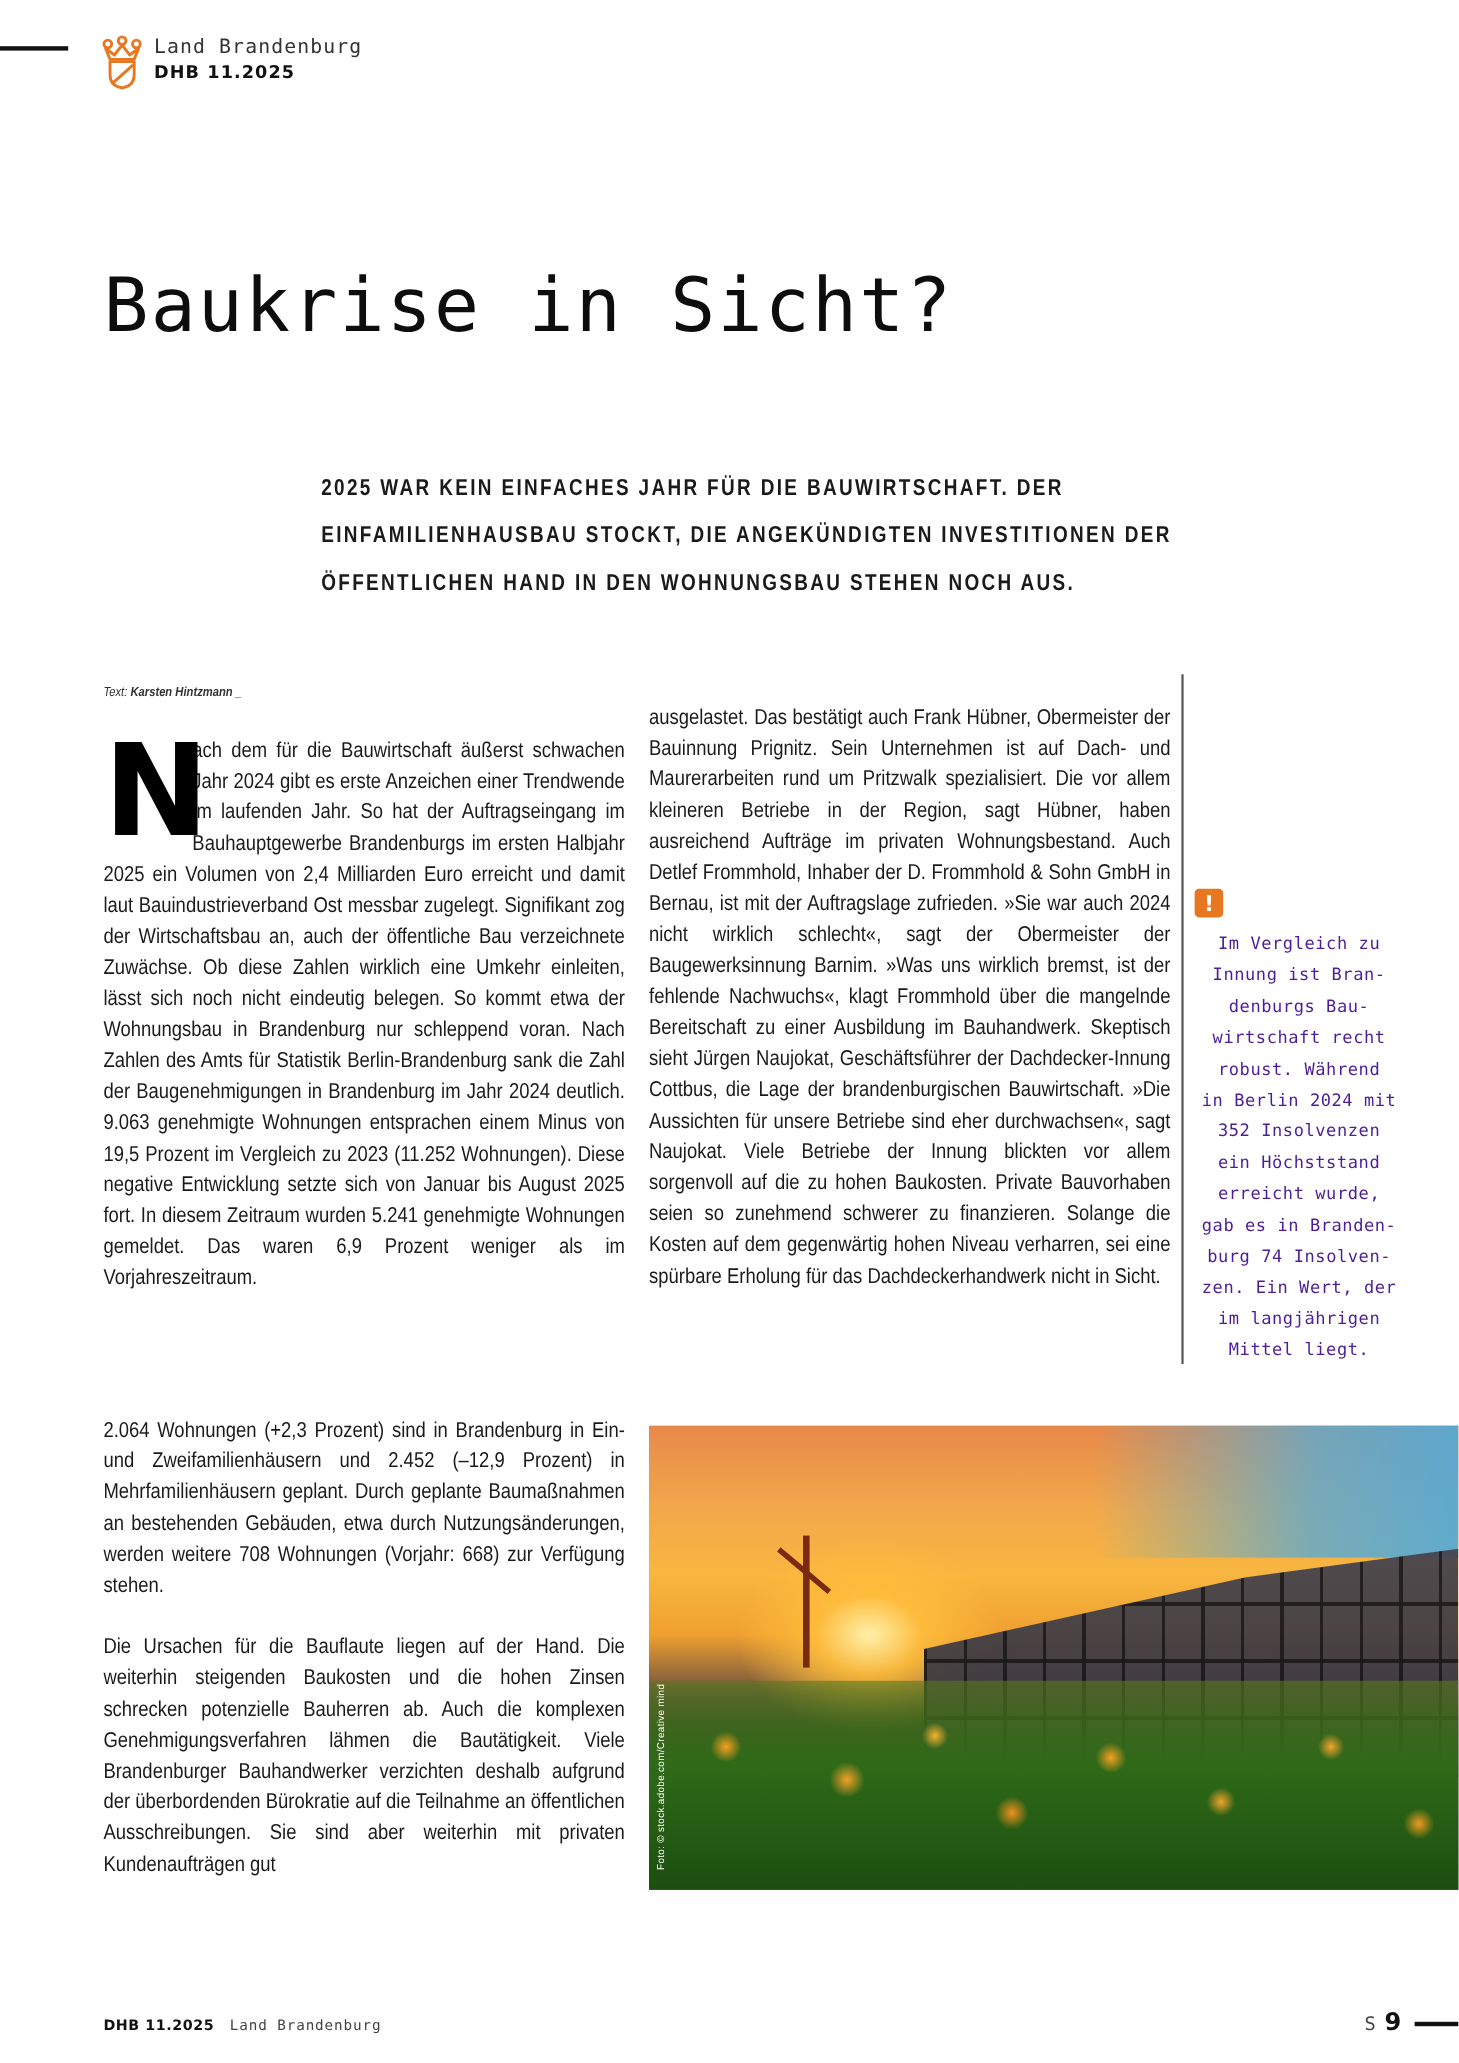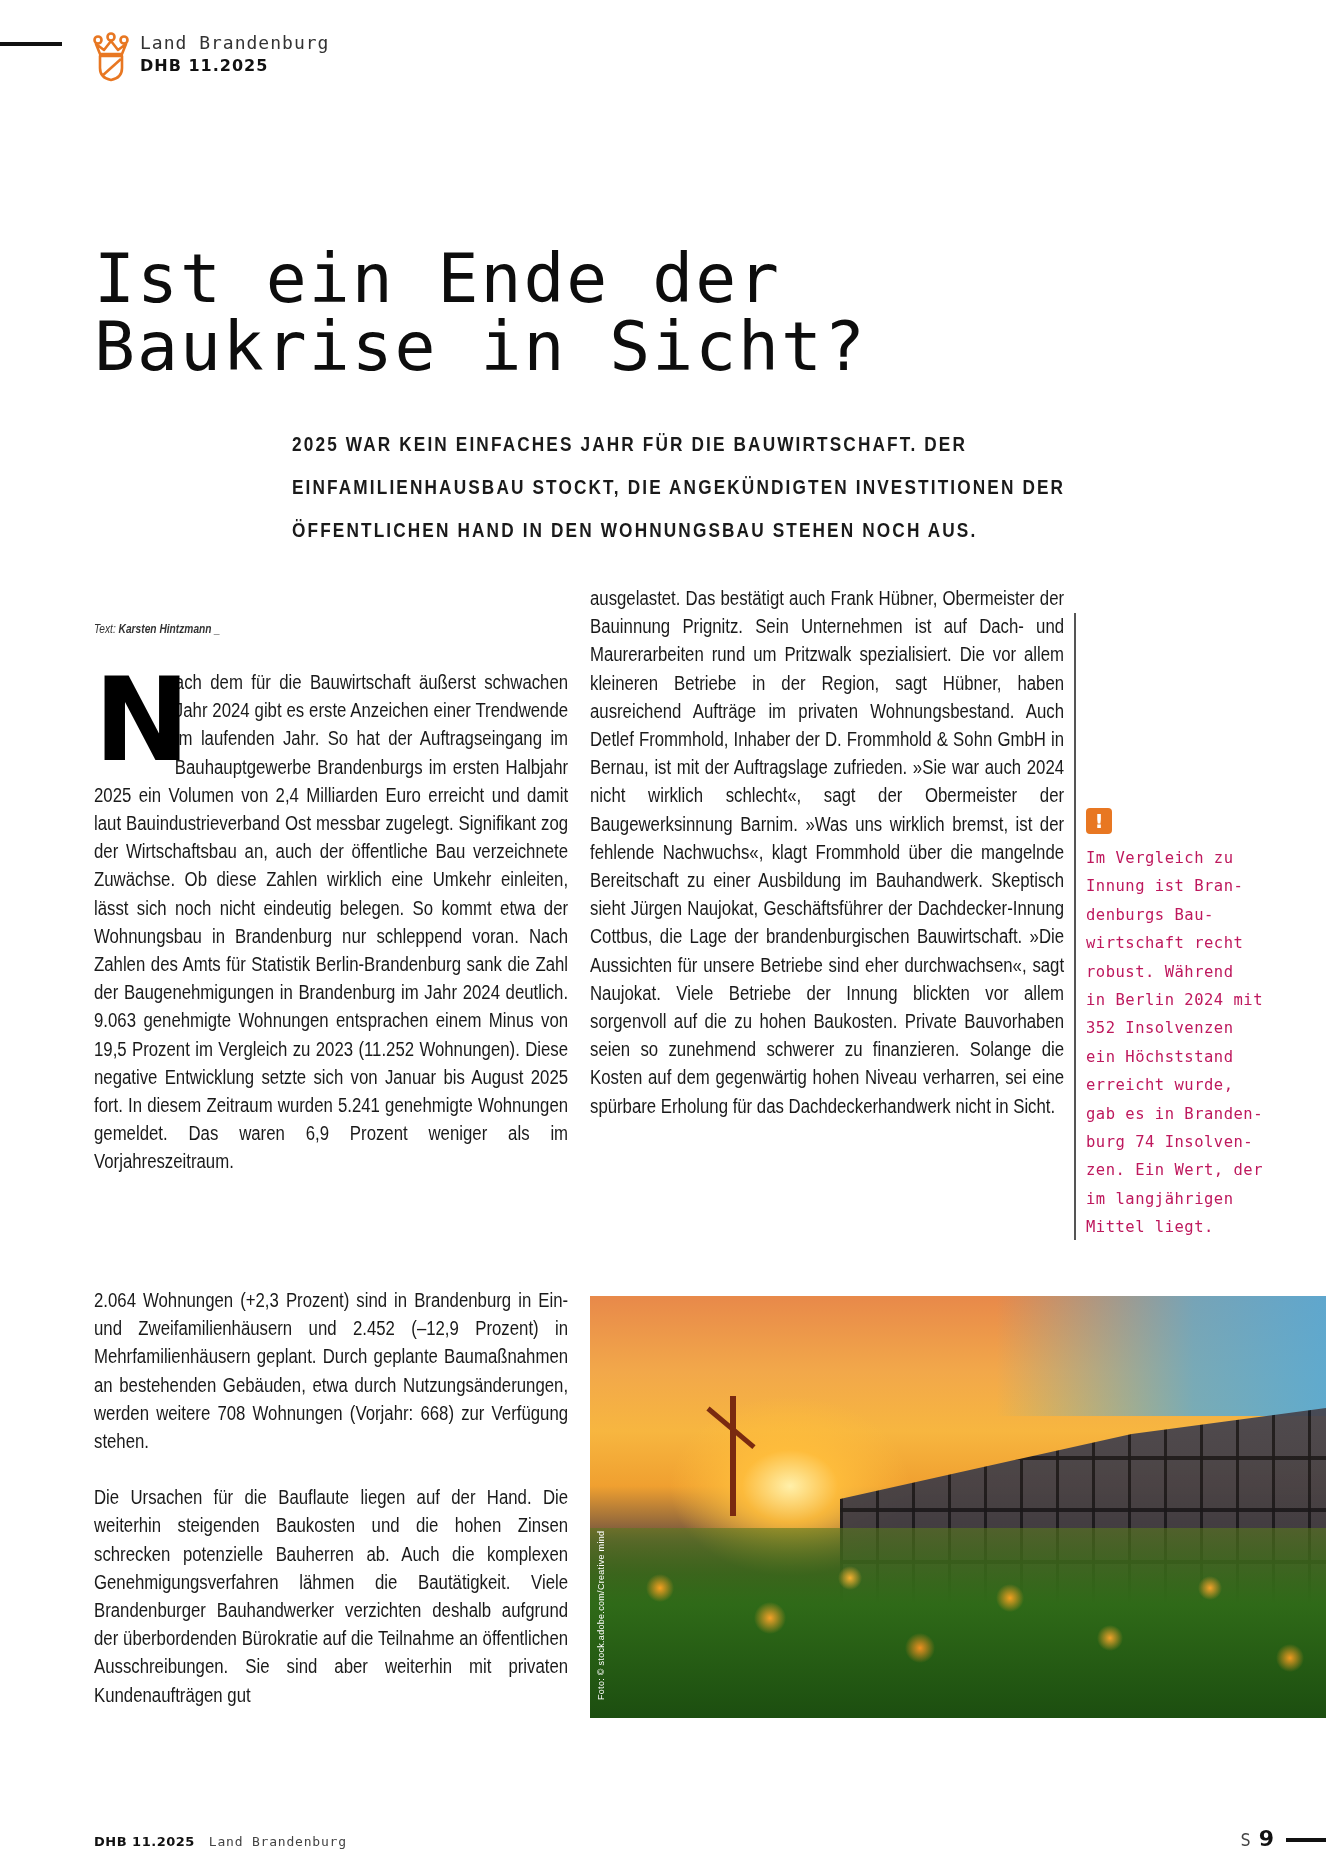--- a/index.html
+++ b/index.html
@@ -17,28 +17,28 @@
 
     .lead { position: absolute; left: 292px; top: 422px; width: 850px; font-family: "Liberation Sans Narrow", "Liberation Sans", sans-serif; font-size: 21px; line-height: 43px; letter-spacing: 2.6px; text-transform: uppercase; font-weight: bold; color: #1a1a1a; transform: scaleX(0.82); transform-origin: left top; width: 1036px; }
 
     .byline { position: absolute; left: 94px; top: 622px; font-size: 12px; font-style: italic; color: #333; transform: scaleX(0.85); transform-origin: left top; }
     .byline b { font-weight: bold; }
 
     .col { position: absolute; font-family: "Liberation Sans", sans-serif; font-size: 19.5px; line-height: 28.2px; color: #1a1a1a; text-align: justify; }
     .col p { transform: scaleX(0.86); transform-origin: left top; width: 116.3%; }
     .col1 { left: 94px; top: 668px; width: 474px; }
     .col1b { left: 94px; top: 1286px; width: 474px; }
-    .col2 { left: 590px; top: 584px; width: 474px; }
+    .col2 { left: 590px; top: 638px; width: 474px; }
 
     .dropcap { float: left; font-family: "DejaVu Sans", sans-serif; font-weight: bold; font-size: 116px; line-height: 92px; margin: 6px 10px 0 0; color: #000; transform: scaleX(1.15); transform-origin: left top; width: 84px; }
     .para-gap { height: 28px; }
 
     .side-rule { position: absolute; left: 1074px; top: 613px; width: 2px; height: 627px; background: #555; }
     .note-icon { position: absolute; left: 1086px; top: 808px; width: 26px; height: 26px; background: #e87722; border-radius: 4px; color: #fff; font-weight: bold; font-size: 20px; line-height: 26px; text-align: center; font-family: "DejaVu Sans", sans-serif; }
-    .note-text { position: absolute; left: 1086px; top: 844px; width: 190px; font-family: "DejaVu Sans Mono", monospace; font-size: 15.5px; line-height: 28.4px; color: #be185d; letter-spacing: 0.5px; }
+    .note-text { position: absolute; left: 1086px; top: 844px; width: 190px; font-family: "DejaVu Sans Mono", monospace; font-size: 15.5px; line-height: 28.4px; color: #4c1d95; letter-spacing: 0.5px; text-align: center; }
     .note-text span { display: block; white-space: nowrap; }
 
     .photo { position: absolute; left: 590px; top: 1296px; width: 736px; height: 422px; overflow: hidden;
       background:
         radial-gradient(ellipse 120px 90px at 200px 190px, rgba(255,240,170,1) 0%, rgba(255,190,60,0.9) 40%, rgba(255,140,20,0) 100%),
         linear-gradient(180deg, #e8894a 0%, #f2a84a 18%, #f7b640 32%, #f0a030 45%, #6a5040 58%, #3a3428 66%, #2a3a18 75%, #1f4a12 100%);
     }
     .photo .sky-blue { position: absolute; right: 0; top: 0; width: 330px; height: 120px; background: linear-gradient(90deg, rgba(90,160,200,0) 0%, rgba(90,170,210,0.8) 60%, rgba(80,170,220,0.9) 100%); }
     .photo .building { position: absolute; left: 250px; top: 60px; width: 486px; height: 260px; background:
         repeating-linear-gradient(90deg, rgba(20,20,25,0.9) 0 3px, transparent 3px 36px),
@@ -83,21 +83,20 @@
       <path d="M10 44 L29 27"></path>
     </g>
   </svg>
   <div class="masthead-text">
     <div class="region">Land Brandenburg</div>
     <div class="issue">DHB 11.2025</div>
   </div>
 </div>
 
 <h1 class="headline">
-  <span>Ist ein Ende der</span>
   <span>Baukrise in Sicht?</span>
 </h1>
 
 <div class="lead">2025 war kein einfaches Jahr für die Bauwirtschaft. Der Einfamilienhausbau stockt, die angekündigten Investitionen der öffentlichen Hand in den Wohnungsbau stehen noch aus.</div>
 
 <div class="byline">
   <span>Text:</span>
   <b>Karsten Hintzmann</b>
   <span>_</span>
 </div>

